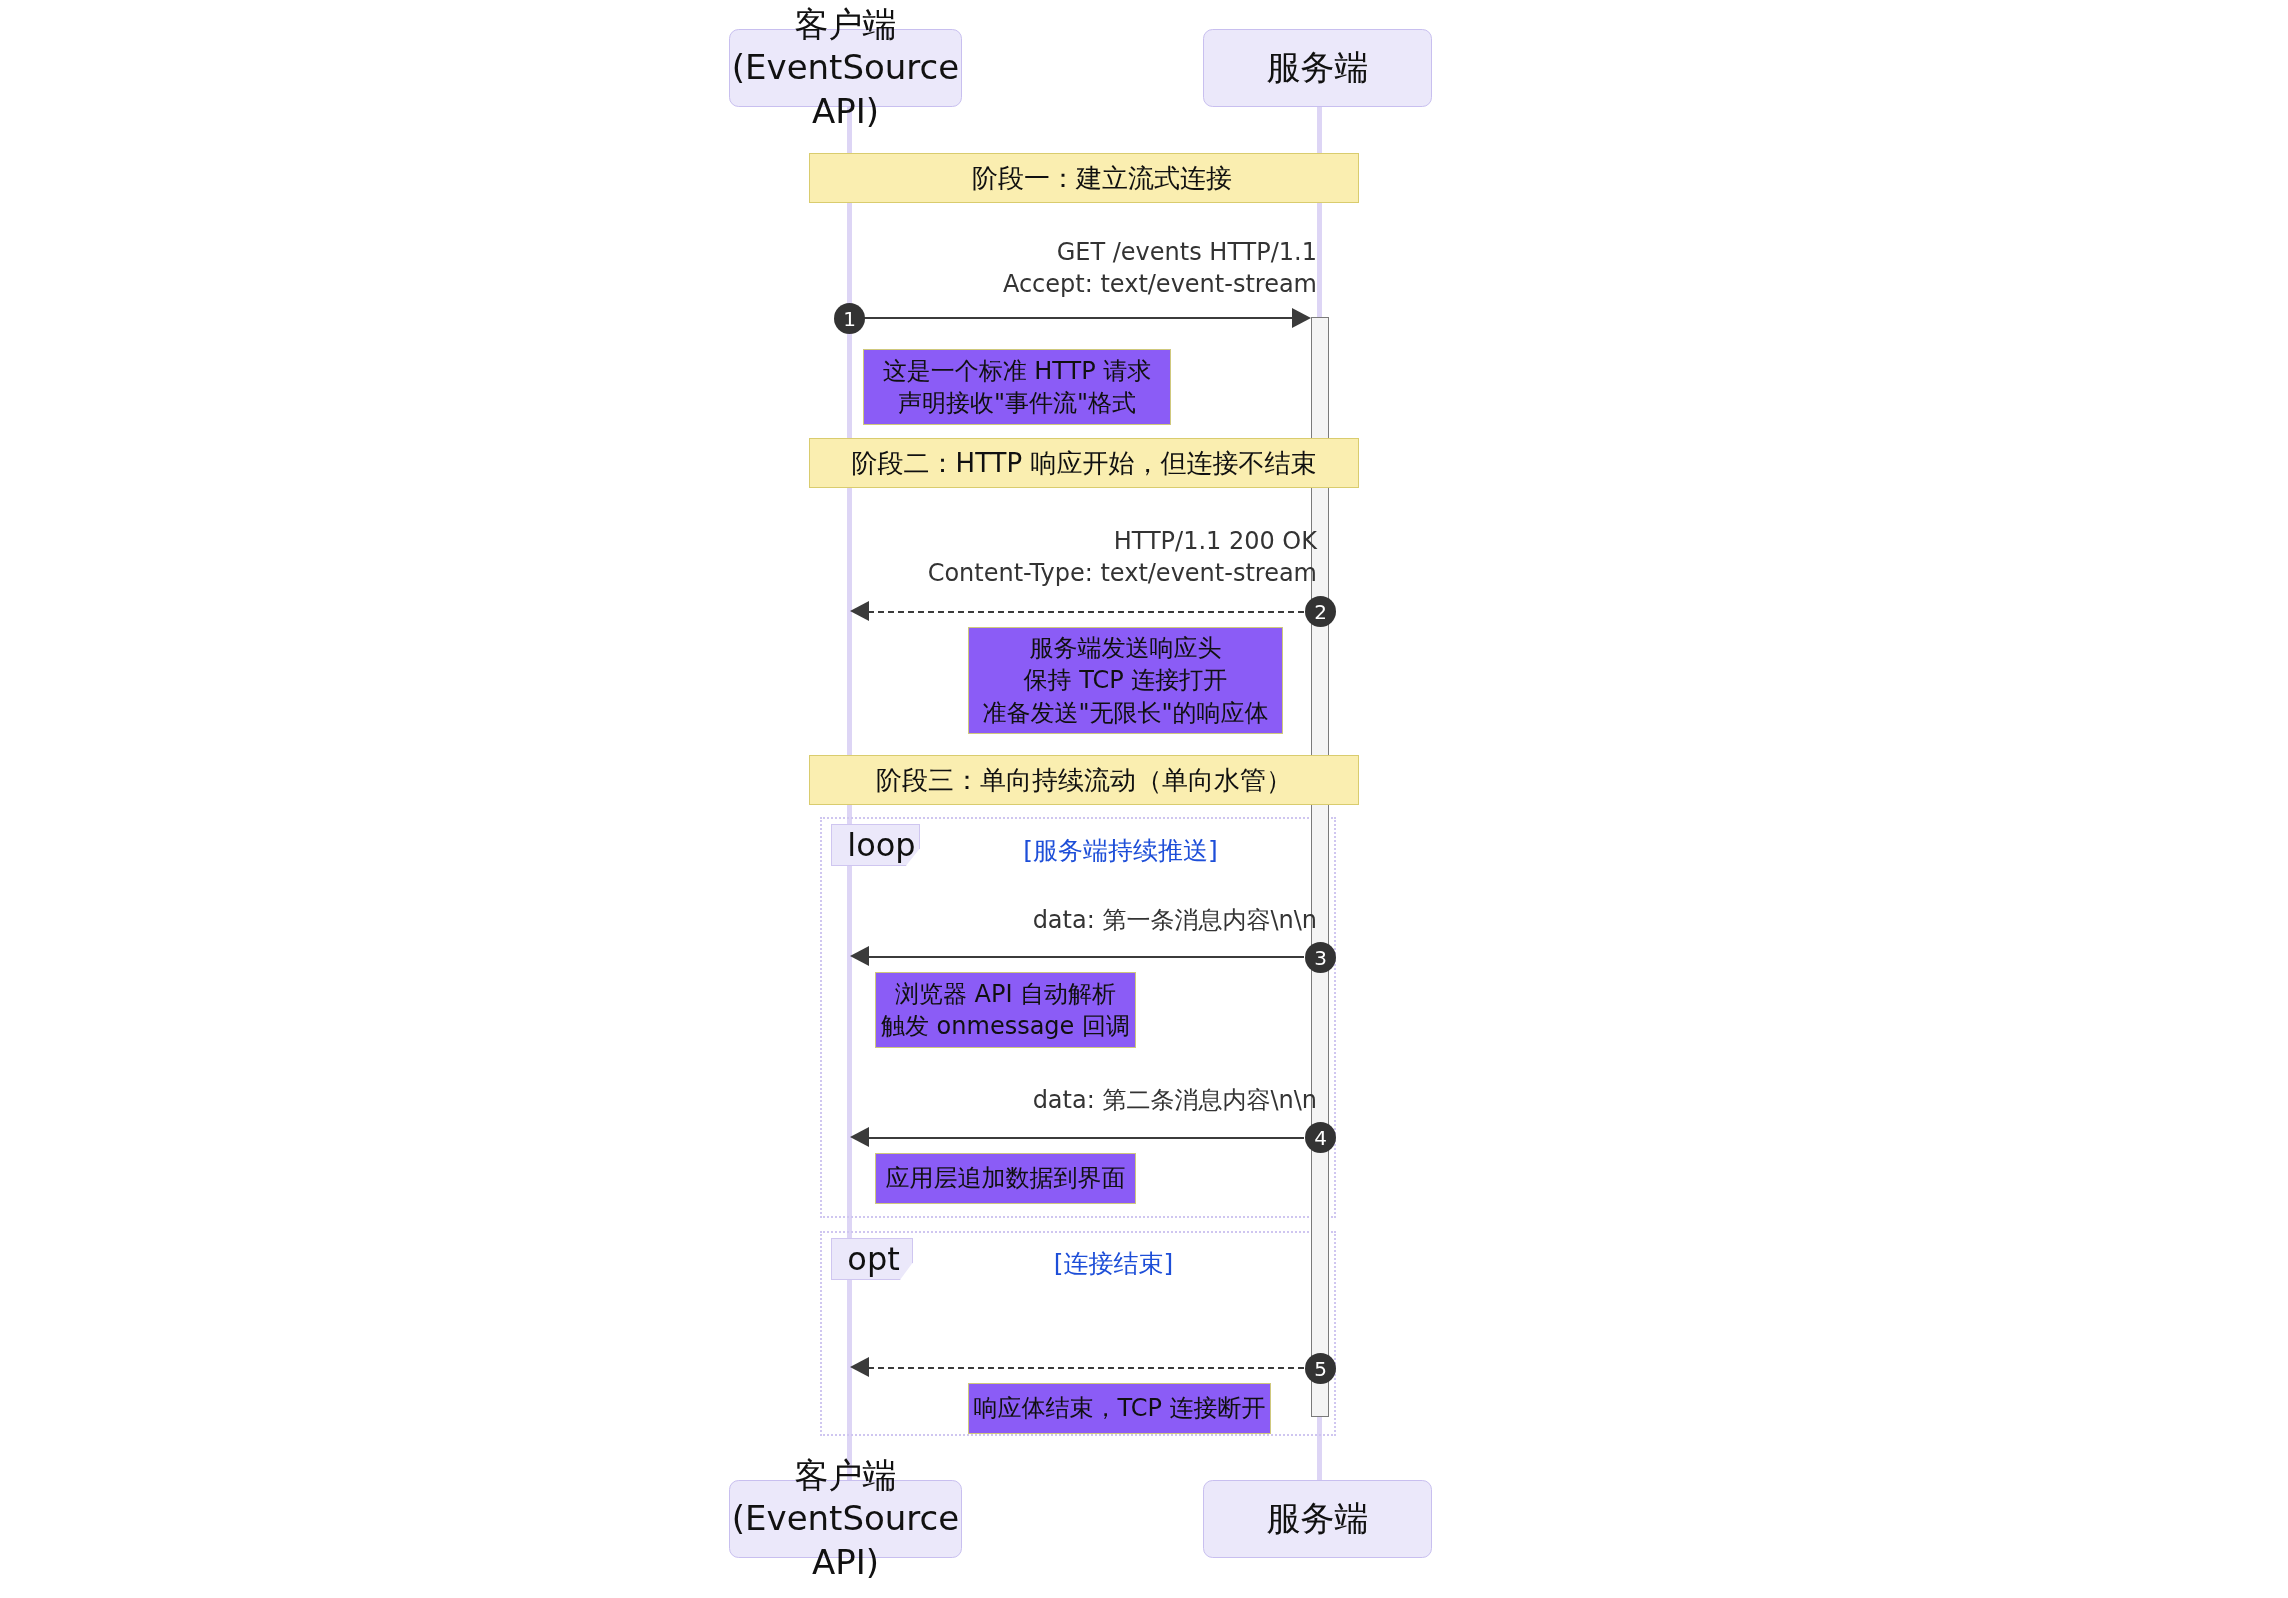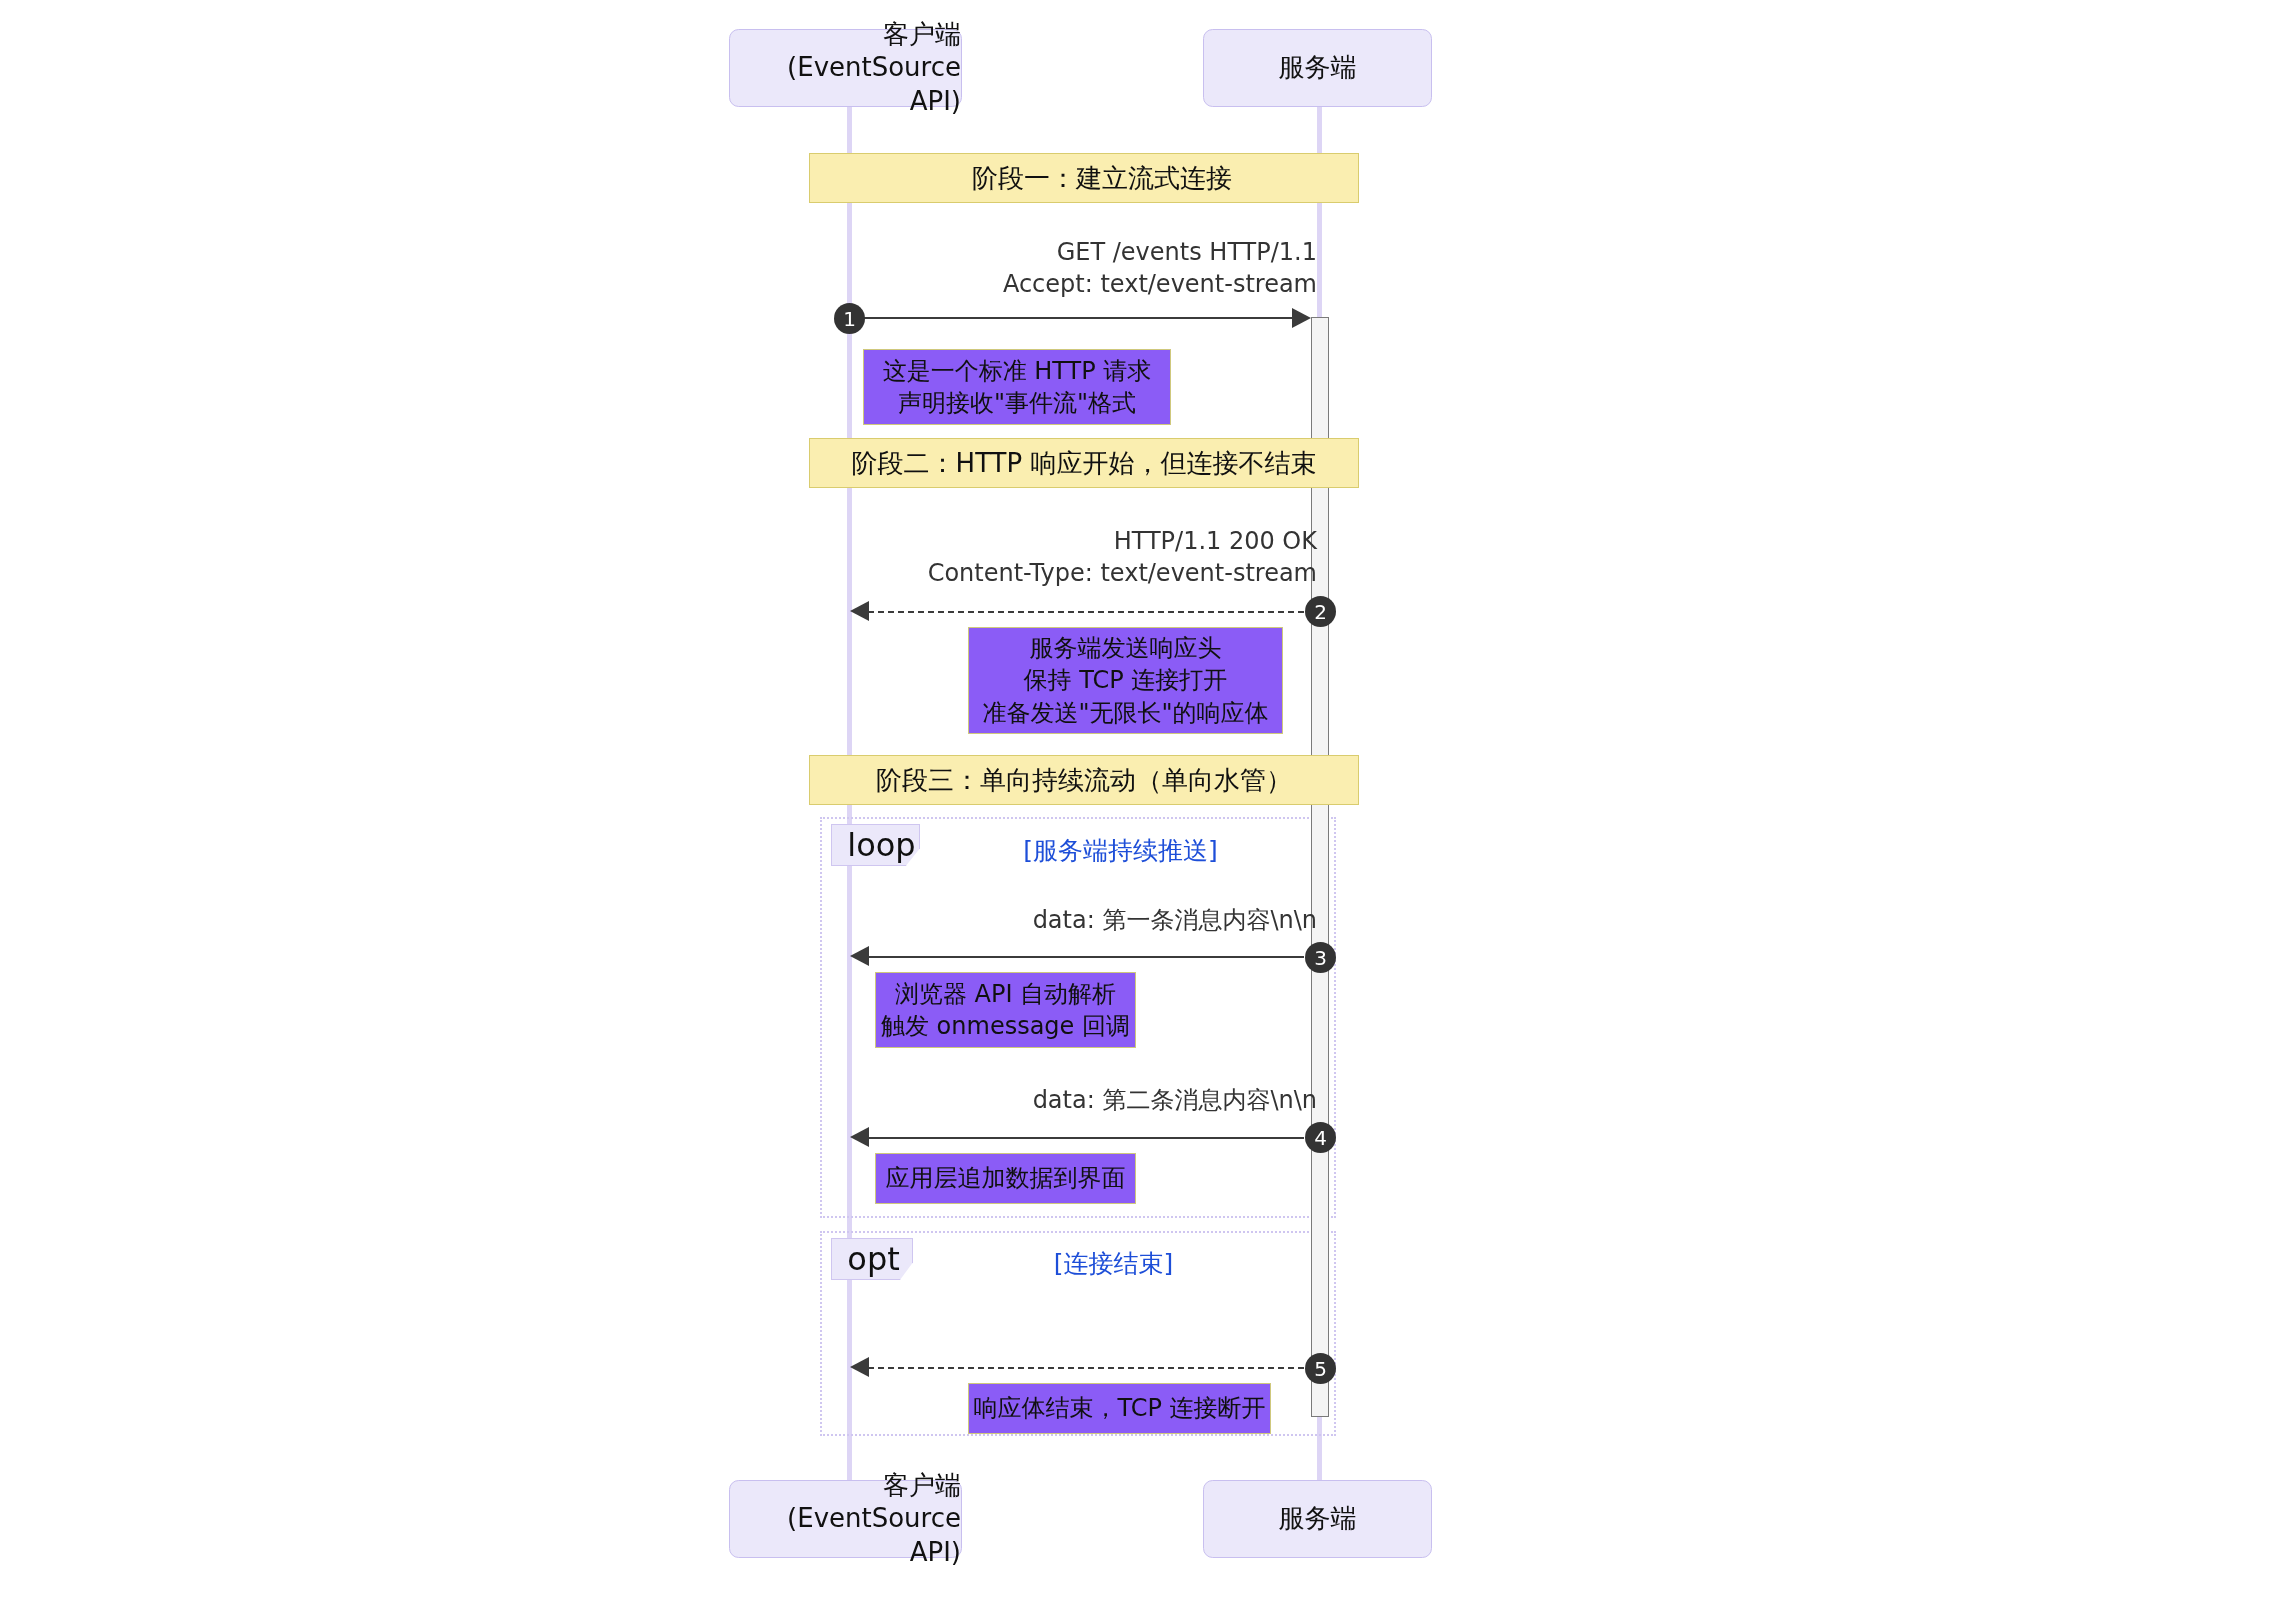--- a/index.html
+++ b/index.html
@@ -25,23 +25,23 @@
   
   .participant {
     position: absolute;
     box-sizing: border-box;
     background: #ebe8fa;
     border: 1.9px solid #c8bfef;
     border-radius: 9.6px;
     display: flex;
     align-items: center;
     justify-content: center;
-    text-align: right;
+    text-align: center;
     color: #111111;
-    font-size: 26px;
+    font-size: 34px;
     line-height: 1.28;
     white-space: pre-line;
     z-index: 40;
   }
 
   
   .lifeline {
     position: absolute;
     width: 4.8px;
     background: #ddd5f5;

